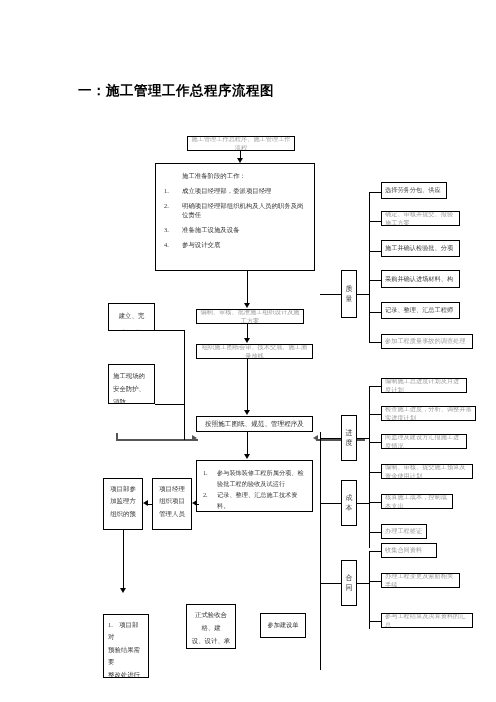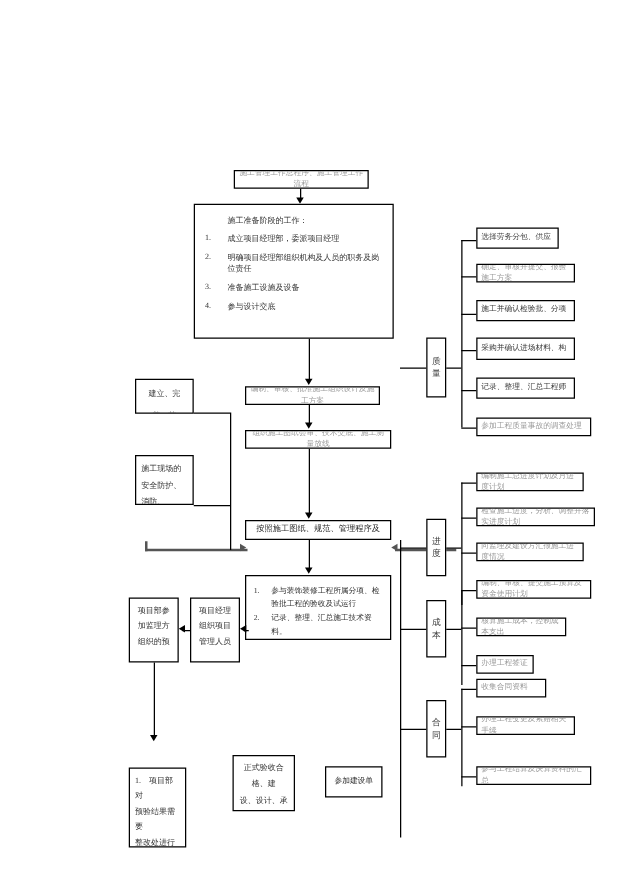--- a/index.html
+++ b/index.html
@@ -135,20 +135,21 @@
     border-top: 3.5px solid transparent;
     border-bottom: 3.5px solid transparent;
     border-left: 5px solid #555555;
   }
 </style>
 </head>
 <body>
 
 <div id="page">
 
+  <div class="title">一：施工管理工作总程序流程图</div>
 
   <div class="box center faint" style="left:187px; top:136px; width:108px; height:15px;">
     <div class="pad">施工管理工作总程序、施工管理工作流程</div>
   </div>
 
   <div class="ln lnv" style="left:240px; top:151px; width:1px; height:9px;"></div>
   <div class="arrow-down" style="left:237px; top:158px;"></div>
 
   <div class="listbox" style="left:155px; top:163px; width:160px; height:108px;">
     <div class="head">施工准备阶段的工作：</div>

